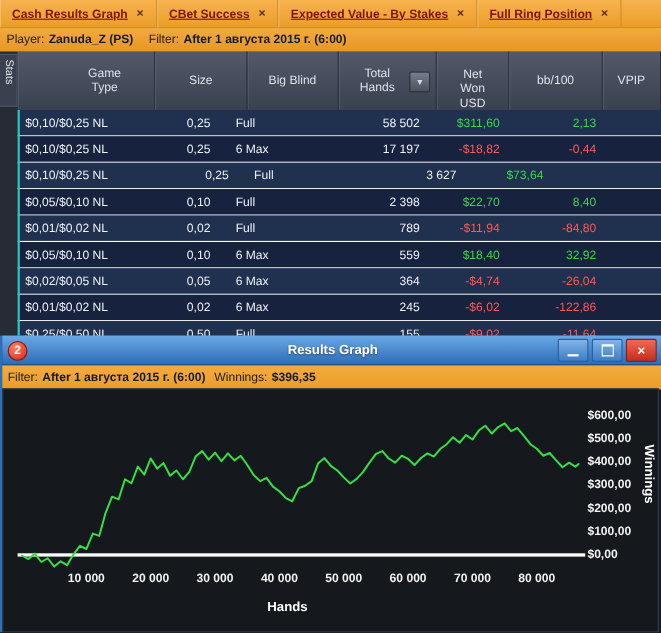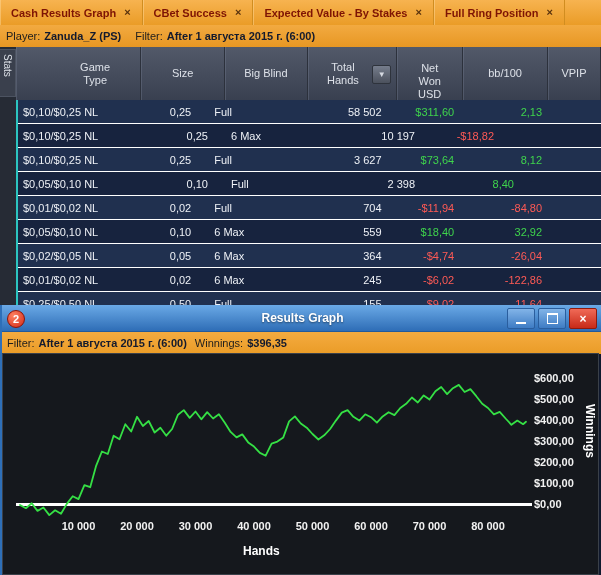--- a/index.html
+++ b/index.html
@@ -2,21 +2,21 @@
 <html><head>
 <meta charset="utf-8">
 <style>
   html,body{margin:0;padding:0;}
   body{width:601px;height:575px;overflow:hidden;background:#10192e;font-family:"Liberation Sans",sans-serif;position:relative;}
   .screen{position:absolute;left:0;top:0;width:601px;height:575px;overflow:hidden;}
 
   
   .tabbar{position:absolute;left:0;top:0;width:601px;height:25px;background:linear-gradient(#f7b350,#ea9c27);border-bottom:1px solid #c8861d;display:flex;}
   .tab{display:flex;align-items:center;gap:8px;padding:0 11px;border-right:1px solid #d18d20;box-shadow:inset 1px 0 0 rgba(255,220,160,.45);cursor:default;}
-  .tab-label{color:#7e1404;font-size:11px;font-weight:bold;white-space:nowrap;}
+  .tab-label{color:#7e1404;font-size:11px;font-weight:bold;white-space:nowrap;text-decoration:underline;}
   .tab-x{color:#58320e;font-size:11px;font-weight:bold;line-height:1;}
 
   
   .playerbar{position:absolute;left:0;top:25px;width:601px;height:22px;background:linear-gradient(#f2aa41,#e79723);border-bottom:1px solid #c8861d;display:flex;align-items:center;font-size:11px;color:#1d1d1d;padding-left:6px;}
   .playerbar .lbl{margin-right:4px;}
   .playerbar .val{font-weight:bold;color:#131a2e;}
   .playerbar .gap{width:14px;}
 
   
   .statsstrip{position:absolute;left:0;top:47px;width:16px;height:258px;background:#262b35;}
@@ -138,46 +138,47 @@
     <div class="cell w2 al c2">Full</div>
     <div class="cell w3 ar c3">58 502</div>
     <div class="cell w4 ar c4 money pos">$311,60</div>
     <div class="cell w5 ar c5 money pos">2,13</div>
     <div class="cell w6"></div>
   </div>
       <div class="row">
     <div class="cell w0 al c0">$0,10/$0,25 NL</div>
     <div class="cell w1 ar c1">0,25</div>
     <div class="cell w2 al c2">6 Max</div>
-    <div class="cell w3 ar c3">10 197</div>
+    <div class="cell w3 ar c3">17 197</div>
     <div class="cell w4 ar c4 money neg">-$18,82</div>
+    <div class="cell w5 ar c5 money neg">-0,44</div>
     <div class="cell w6"></div>
   </div>
       <div class="row">
     <div class="cell w0 al c0">$0,10/$0,25 NL</div>
     <div class="cell w1 ar c1">0,25</div>
     <div class="cell w2 al c2">Full</div>
     <div class="cell w3 ar c3">3 627</div>
     <div class="cell w4 ar c4 money pos">$73,64</div>
-    <div class="cell w5 ar c5 money pos">8,12</div>
     <div class="cell w6"></div>
   </div>
       <div class="row">
     <div class="cell w0 al c0">$0,05/$0,10 NL</div>
     <div class="cell w1 ar c1">0,10</div>
     <div class="cell w2 al c2">Full</div>
     <div class="cell w3 ar c3">2 398</div>
+    <div class="cell w4 ar c4 money pos">$22,70</div>
     <div class="cell w5 ar c5 money pos">8,40</div>
     <div class="cell w6"></div>
   </div>
       <div class="row">
     <div class="cell w0 al c0">$0,01/$0,02 NL</div>
     <div class="cell w1 ar c1">0,02</div>
     <div class="cell w2 al c2">Full</div>
-    <div class="cell w3 ar c3">704</div>
+    <div class="cell w3 ar c3">789</div>
     <div class="cell w4 ar c4 money neg">-$11,94</div>
     <div class="cell w5 ar c5 money neg">-84,80</div>
     <div class="cell w6"></div>
   </div>
       <div class="row">
     <div class="cell w0 al c0">$0,05/$0,10 NL</div>
     <div class="cell w1 ar c1">0,10</div>
     <div class="cell w2 al c2">6 Max</div>
     <div class="cell w3 ar c3">559</div>
     <div class="cell w4 ar c4 money pos">$18,40</div>

